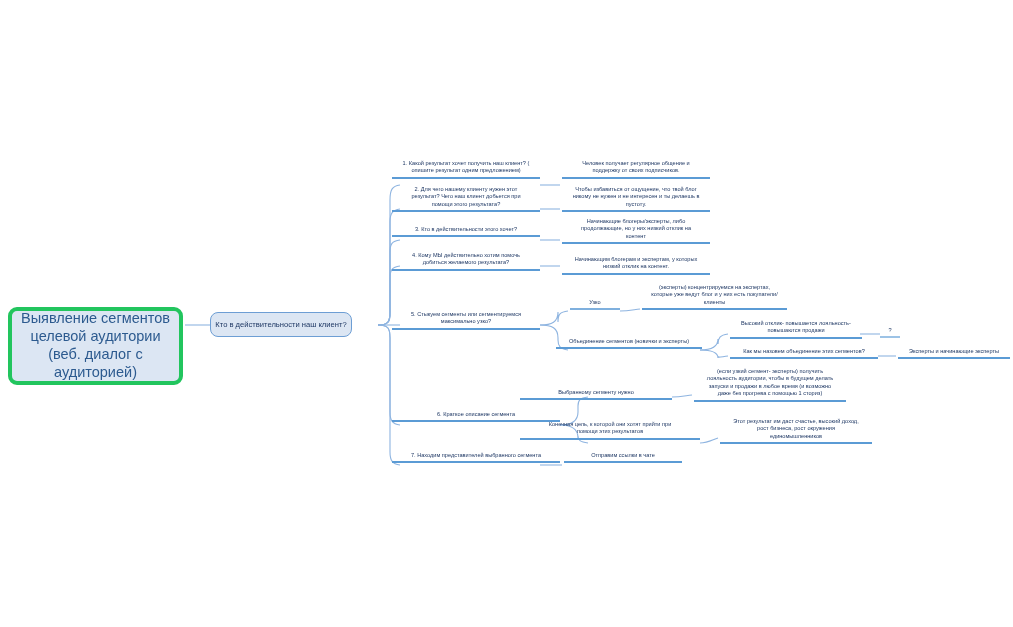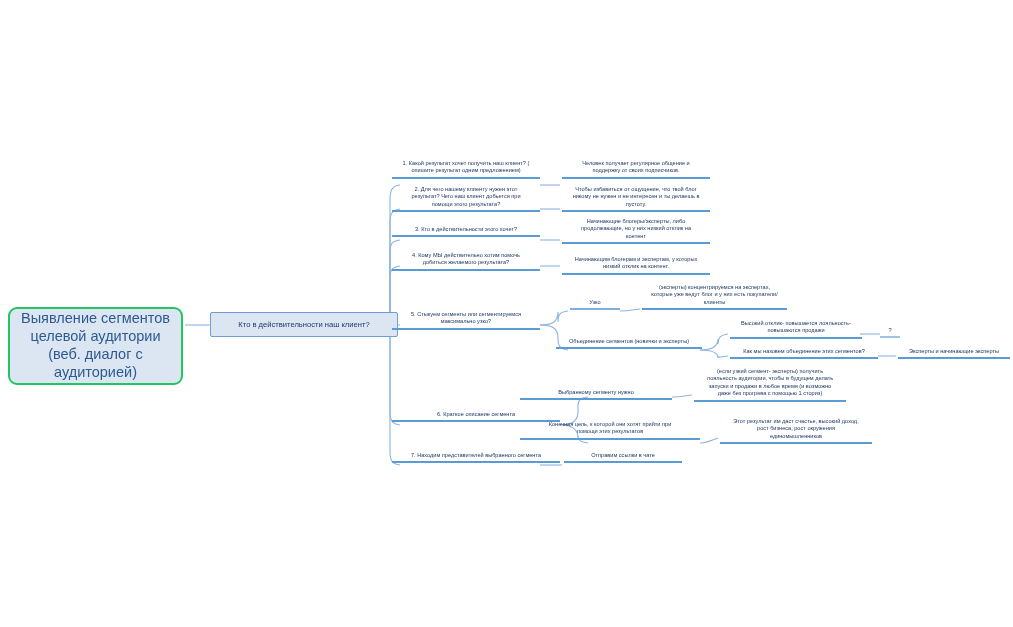--- a/index.html
+++ b/index.html
@@ -12,39 +12,39 @@
   }
   #canvas{position:absolute;left:0;top:0;width:1013px;height:627px;}
   svg.links{position:absolute;left:0;top:0;width:1013px;height:627px;pointer-events:none;}
 
   
   .root-node{
     position:absolute;
     left:8px;top:307px;
     width:175px;height:78px;
     background:#dce6f3;
-    border:2px solid #22c55e;
+    border:4px solid #22c55e;
     border-radius:9px;
-    display:flex;align-items:flex-start;justify-content:center;
+    display:flex;align-items:flex-end;justify-content:center;
     text-align:center;
     color:#2c5a8f;
     font-size:14.5px;
     line-height:18px;
     padding:0 6px;
     box-sizing:border-box;
   }
 
   
   .l1-node{
     position:absolute;
     left:210px;top:312px;
-    width:188px;height:25px;
+    width:142px;height:25px;
     background:#dce6f3;
     border:1px solid #6d9ed4;
-    border-radius:2px;
+    border-radius:8px;
     display:flex;align-items:center;justify-content:center;
     text-align:center;
     color:#1f3864;
     font-size:7.6px;
     box-sizing:border-box;
   }
 
   
   .topic{
     position:absolute;

